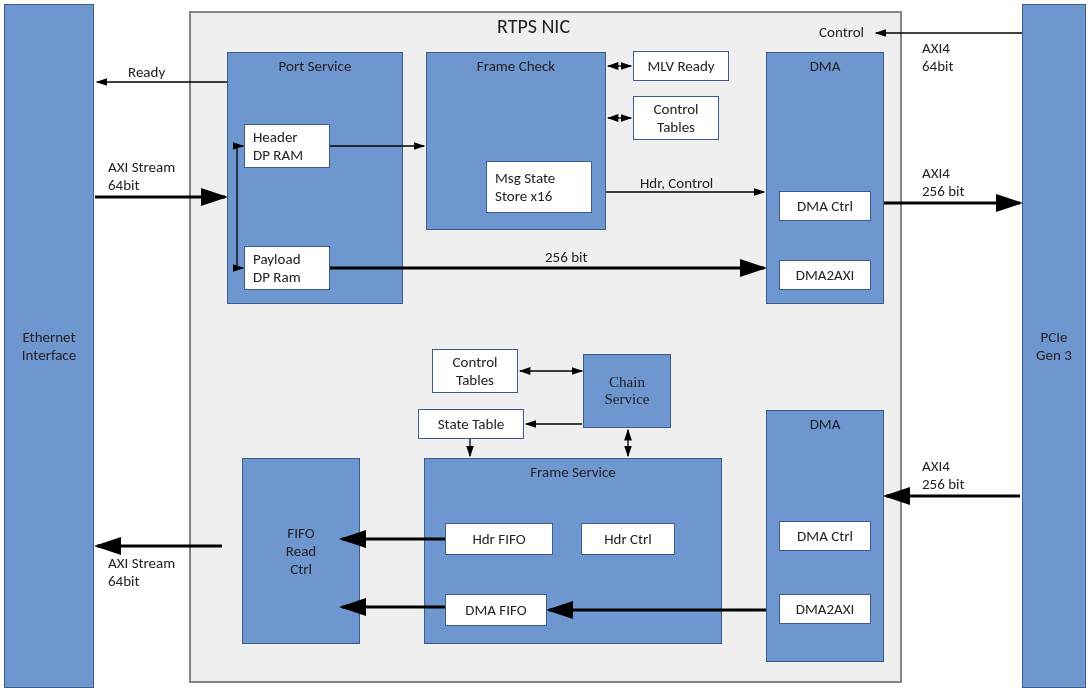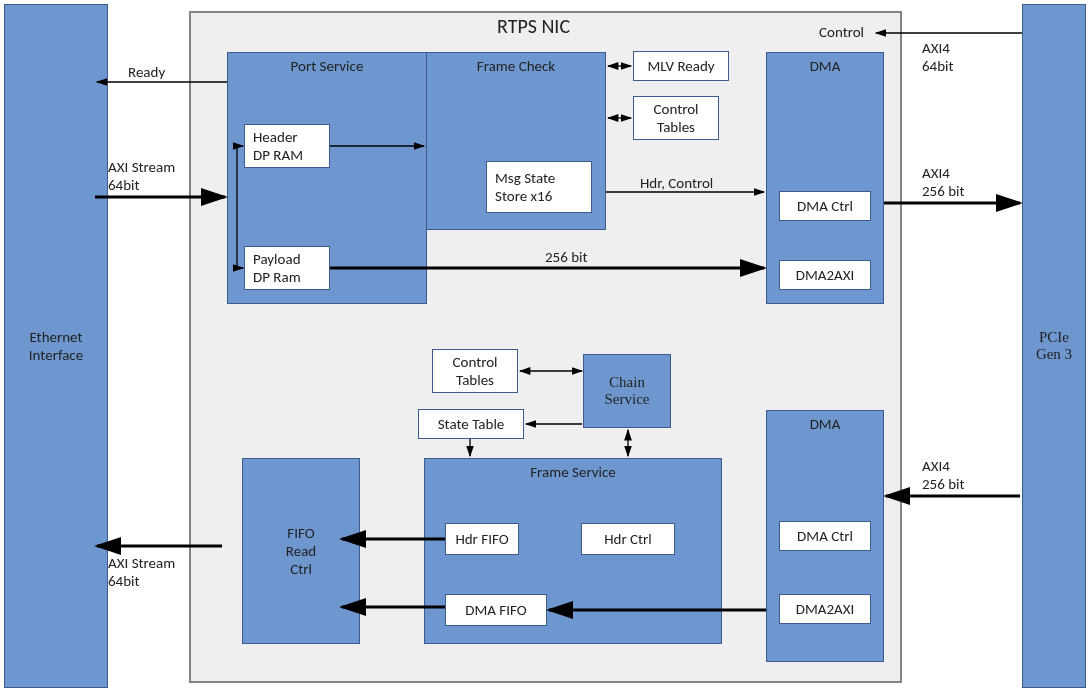--- a/index.html
+++ b/index.html
@@ -41,34 +41,34 @@
   svg.arrows {
     position: absolute;
     left: 0; top: 0;
     width: 1090px; height: 694px;
     pointer-events: none;
   }
 </style>
 </head>
 <body>
 
-<div class="abs box blue" style="left:4px; top:4px; width:104px; height:684px; white-space:pre-line;text-align:center;">
+<div class="abs box blue" style="left:4px; top:4px; width:90px; height:684px; white-space:pre-line;text-align:center;">
   <span style="white-space:pre-line;">Ethernet
 Interface</span>
 </div>
 
 <div class="abs box blue" style="left:1022px; top:4px; width:64px; height:684px; white-space:pre-line;">
-  <span style="white-space:pre-line;font-family:Liberation Serif, serif;">PCIe
+  <span style="white-space:pre-line;">PCIe
 Gen 3</span>
 </div>
 
 <div class="abs rtps" style="left:189px; top:11px; width:713px; height:672px;"></div>
 <div class="label" style="left:497px; top:14px; font-size:20px;">RTPS NIC</div>
 
-<div class="abs box blue title-top" style="left:227px; top:52px; width:200px; height:252px;">
+<div class="abs box blue title-top" style="left:227px; top:52px; width:176px; height:252px;">
   <span>Port Service</span>
 </div>
 <div class="abs box" style="left:244px; top:124px; width:86px; height:44px; white-space:pre-line; justify-content:flex-start; text-align:left; padding-left:8px;">
   <span style="white-space:pre-line;">Header
 DP RAM</span>
 </div>
 <div class="abs box" style="left:244px; top:246px; width:86px; height:44px; white-space:pre-line; justify-content:flex-start; text-align:left; padding-left:8px;">
   <span style="white-space:pre-line;">Payload
 DP Ram</span>
 </div>
@@ -107,21 +107,21 @@
   <span style="white-space:pre-line;">Chain
 Service</span>
 </div>
 <div class="abs box" style="left:418px; top:409px; width:106px; height:30px;">
   <span>State Table</span>
 </div>
 
 <div class="abs box blue title-top" style="left:424px; top:458px; width:298px; height:186px;">
   <span>Frame Service</span>
 </div>
-<div class="abs box" style="left:445px; top:523px; width:74px; height:32px;">
+<div class="abs box" style="left:445px; top:523px; width:108px; height:32px;">
   <span>Hdr FIFO</span>
 </div>
 <div class="abs box" style="left:581px; top:523px; width:94px; height:32px;">
   <span>Hdr Ctrl</span>
 </div>
 <div class="abs box" style="left:445px; top:594px; width:102px; height:32px;">
   <span>DMA FIFO</span>
 </div>
 
 <div class="abs box blue" style="left:222px; top:458px; width:118px; height:186px;margin-left:20px;">

